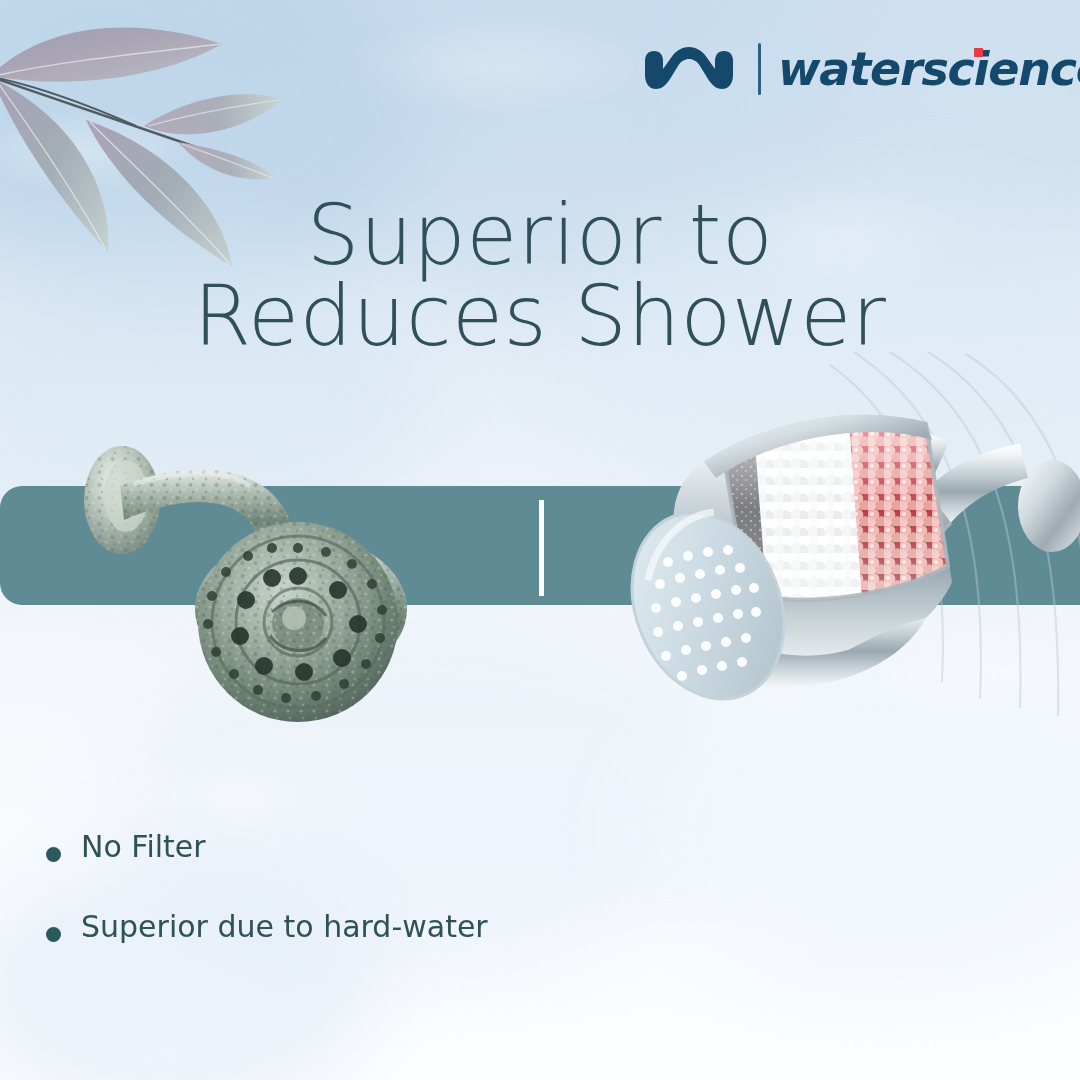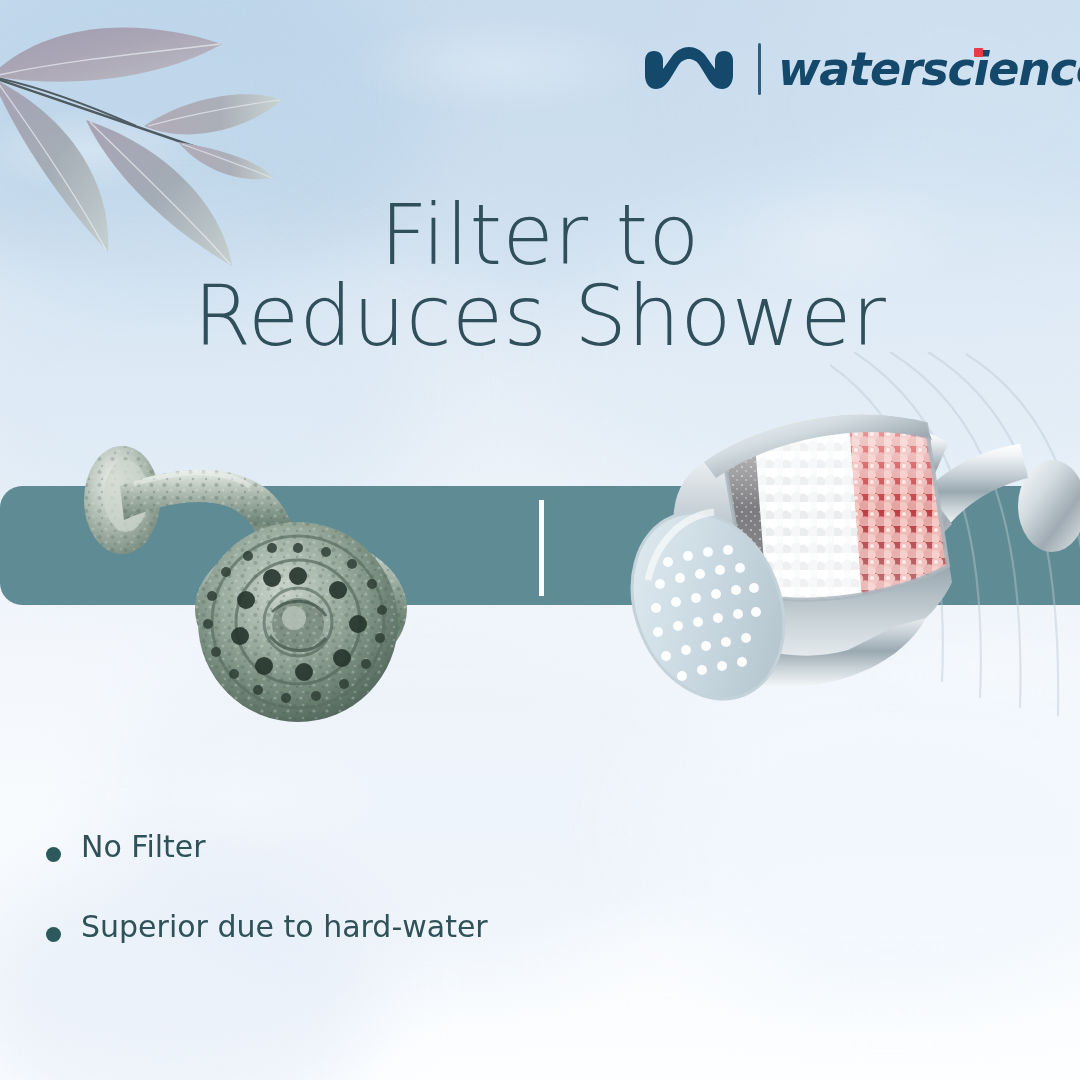--- a/index.html
+++ b/index.html
@@ -201,21 +201,21 @@
     </svg>
     <div class="logo-div"></div>
     <div class="logo-word">
       <span>waterscience</span>
       <span class="logo-dot"></span>
       
     </div>
   </div>
 
   <h1 class="headline">
-    <span class="l1">Filter to</span>
+    <span class="l1">Superior to</span>
     <span class="l2">Reduces Shower</span>
   </h1>
 
   <div class="band"></div>
 
   <svg class="old-shower" viewBox="0 0 400 330">
     <defs>
       <linearGradient id="chromeOld" x1="0" y1="0" x2="0" y2="1">
         <stop offset="0%" stop-color="#dfe6e2"></stop>
         <stop offset="18%" stop-color="#b9c5bd"></stop>

